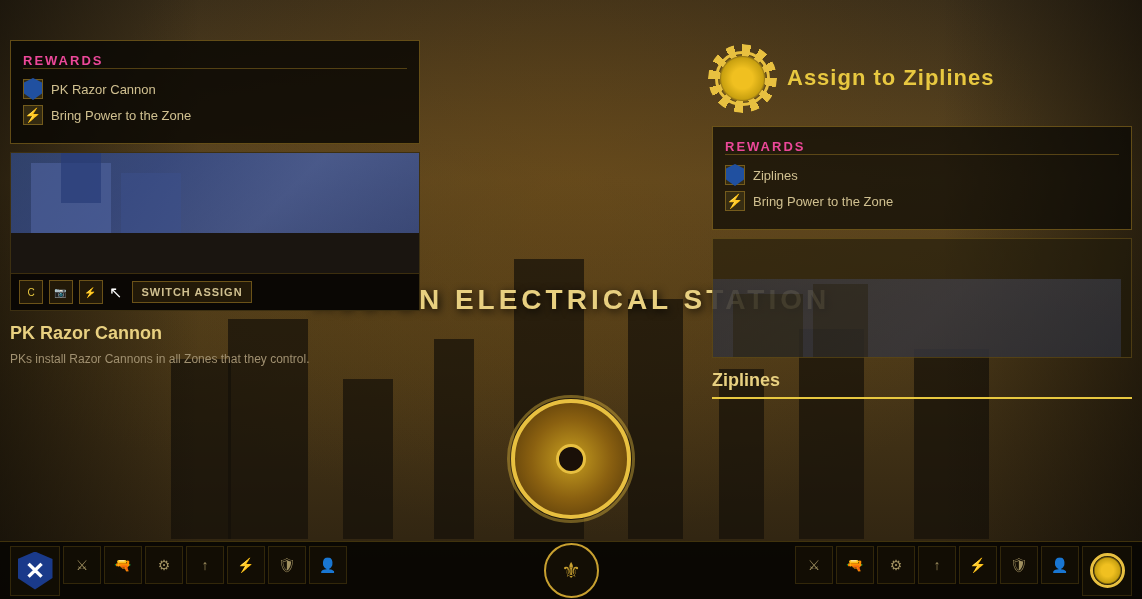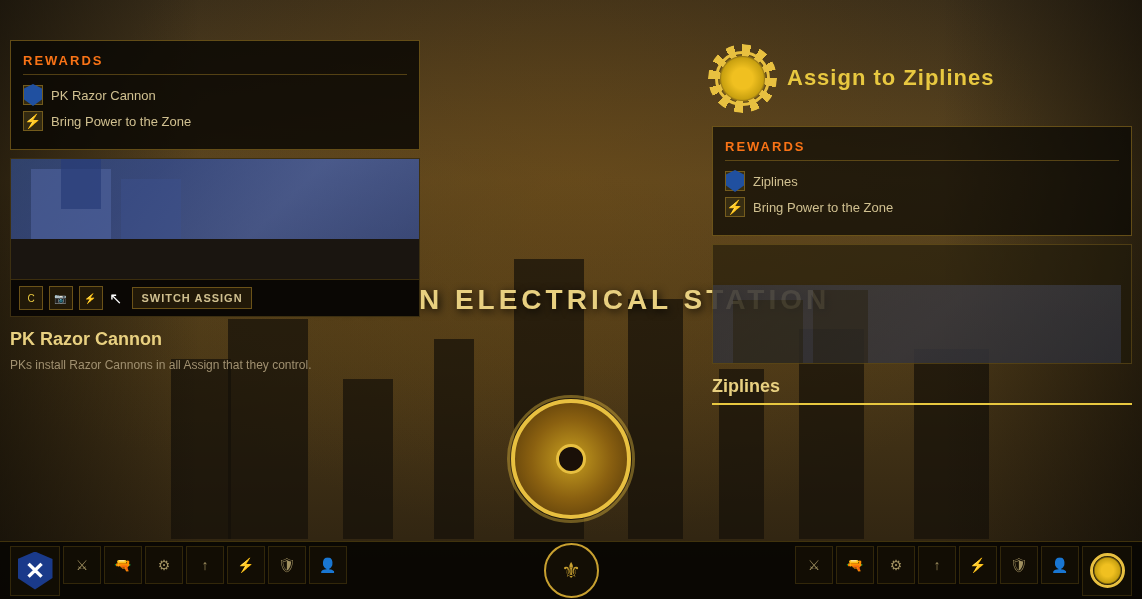--- a/index.html
+++ b/index.html
@@ -194,25 +194,24 @@
     .rewards-box {
       background: rgba(10, 8, 4, 0.85);
       border: 1px solid rgba(180, 140, 40, 0.5);
       padding: 12px;
       margin-bottom: 8px;
     }
 
     .rewards-title {
       font-size: 13px;
       font-weight: 700;
-      color: #f97316;
+      color: #ec4899;
       letter-spacing: 2px;
       margin-bottom: 10px;
       border-bottom: 1px solid rgba(180, 140, 40, 0.4);
-      padding-bottom: 6px;
     }
 
     .reward-item {
       display: flex;
       align-items: center;
       gap: 8px;
       margin-bottom: 6px;
       color: #d0c090;
       font-size: 13px;
     }
@@ -512,21 +511,21 @@
       <div class="video-btn">📷</div>
       <div class="video-btn">⚡</div>
       <span class="arrow-cursor">↖</span>
       <div class="switch-video-btn">
         <span>SWITCH ASSIGN</span>
       </div>
     </div>
   </div>
 
   <div class="item-name">PK Razor Cannon</div>
-  <div class="item-desc">PKs install Razor Cannons in all Assign that they control.</div>
+  <div class="item-desc">PKs install Razor Cannons in all Zones that they control.</div>
 
 </div>
 
 <div class="right-panel">
 
   <div class="faction-header faction-header-right">
     <div class="faction-title">Assign to Ziplines</div>
     <div class="faction-icon">
       <div class="survivors-sun"></div>
     </div>

